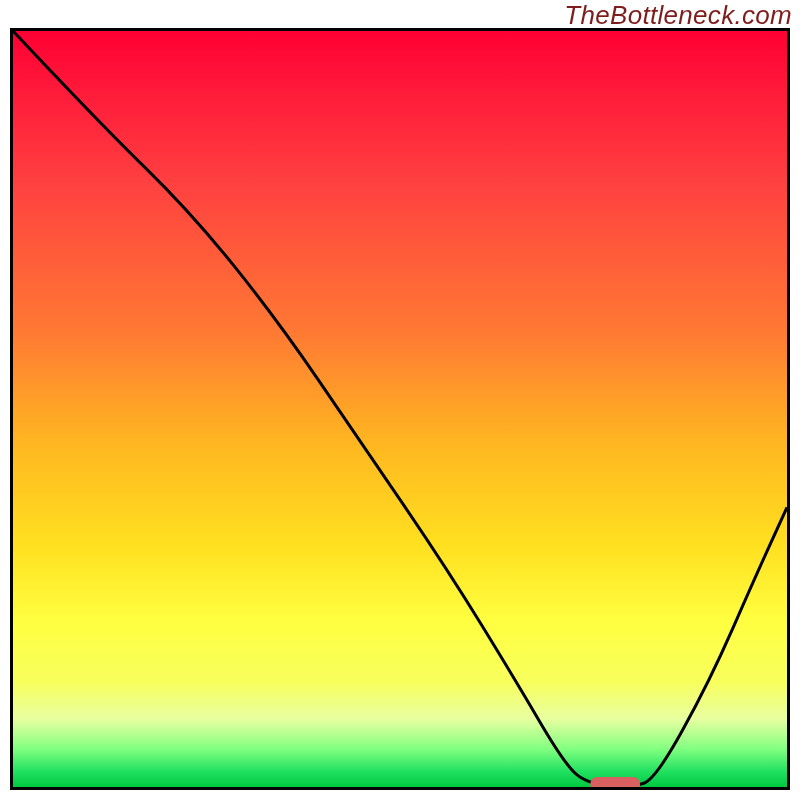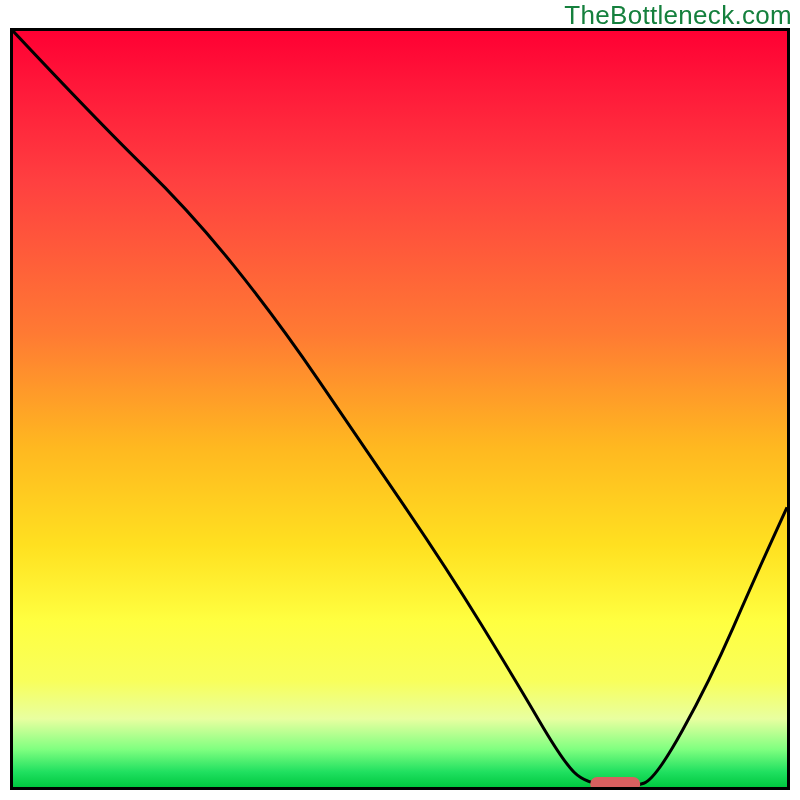--- a/index.html
+++ b/index.html
@@ -37,23 +37,24 @@
       #20e060 98%,
       #00c840 100%);
     border: 3px solid #000;
     box-sizing: border-box;
   }
   .watermark {
     position: absolute;
     top: 0;
     right: 8px;
     font-size: 26px;
-    color: #15803d;
+    color: #7f1d1d;
     font-weight: 400;
     letter-spacing: 0.3px;
+    font-style: italic;
   }
   svg.curve {
     position: absolute;
     left: 0;
     top: 0;
     width: 100%;
     height: 100%;
   }
   .marker {
     fill: #d86060;

